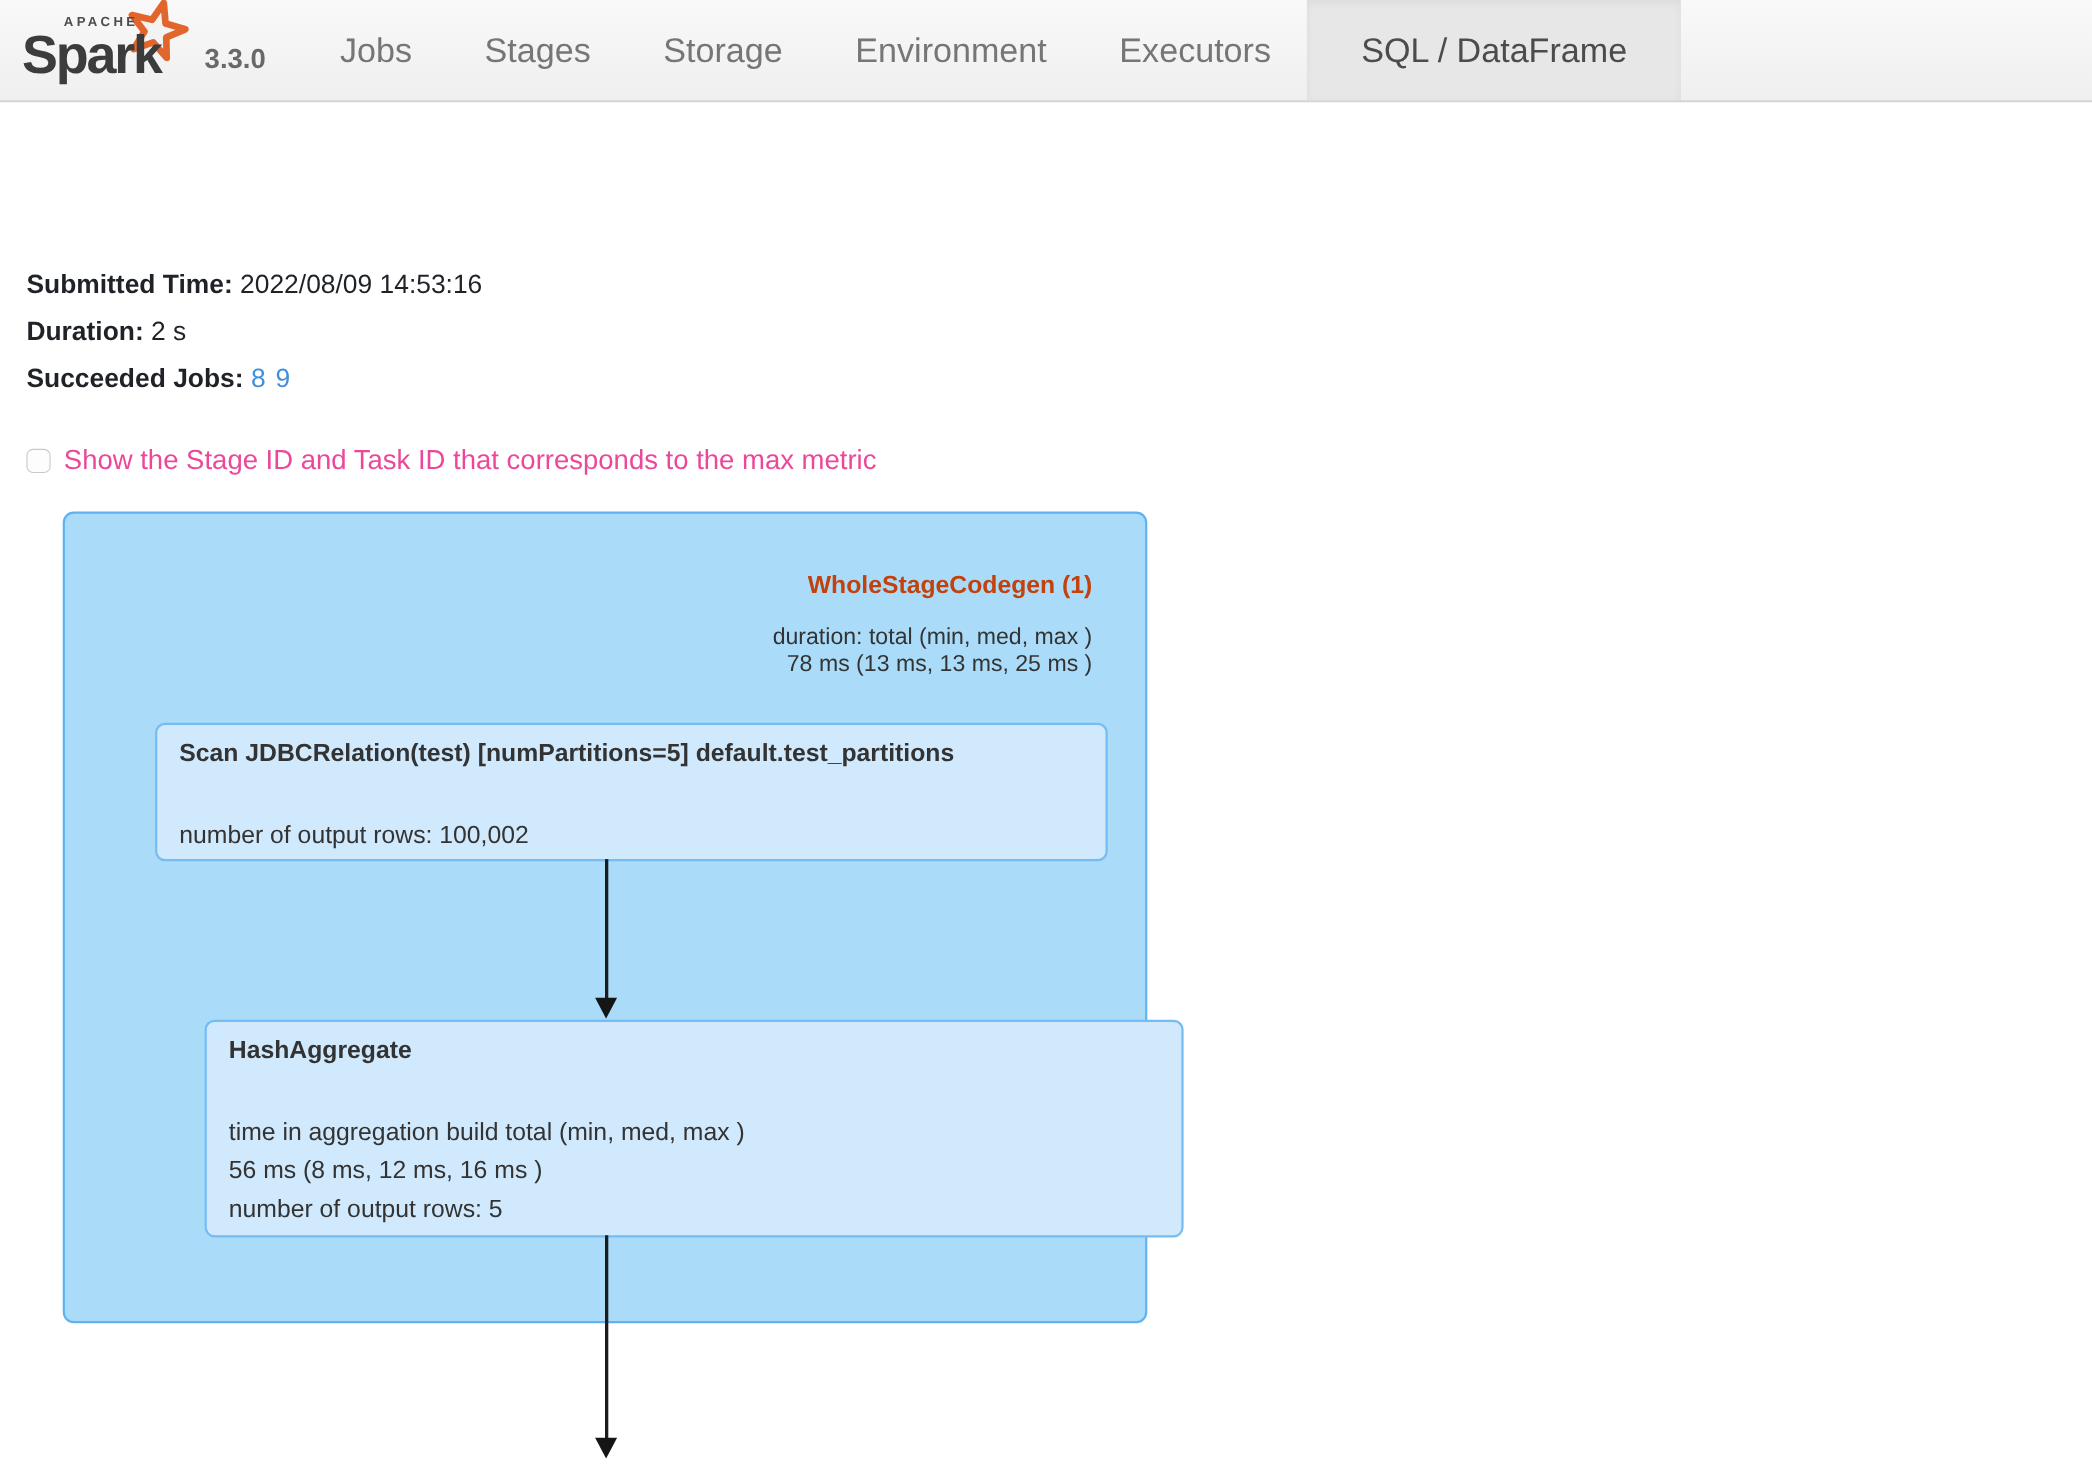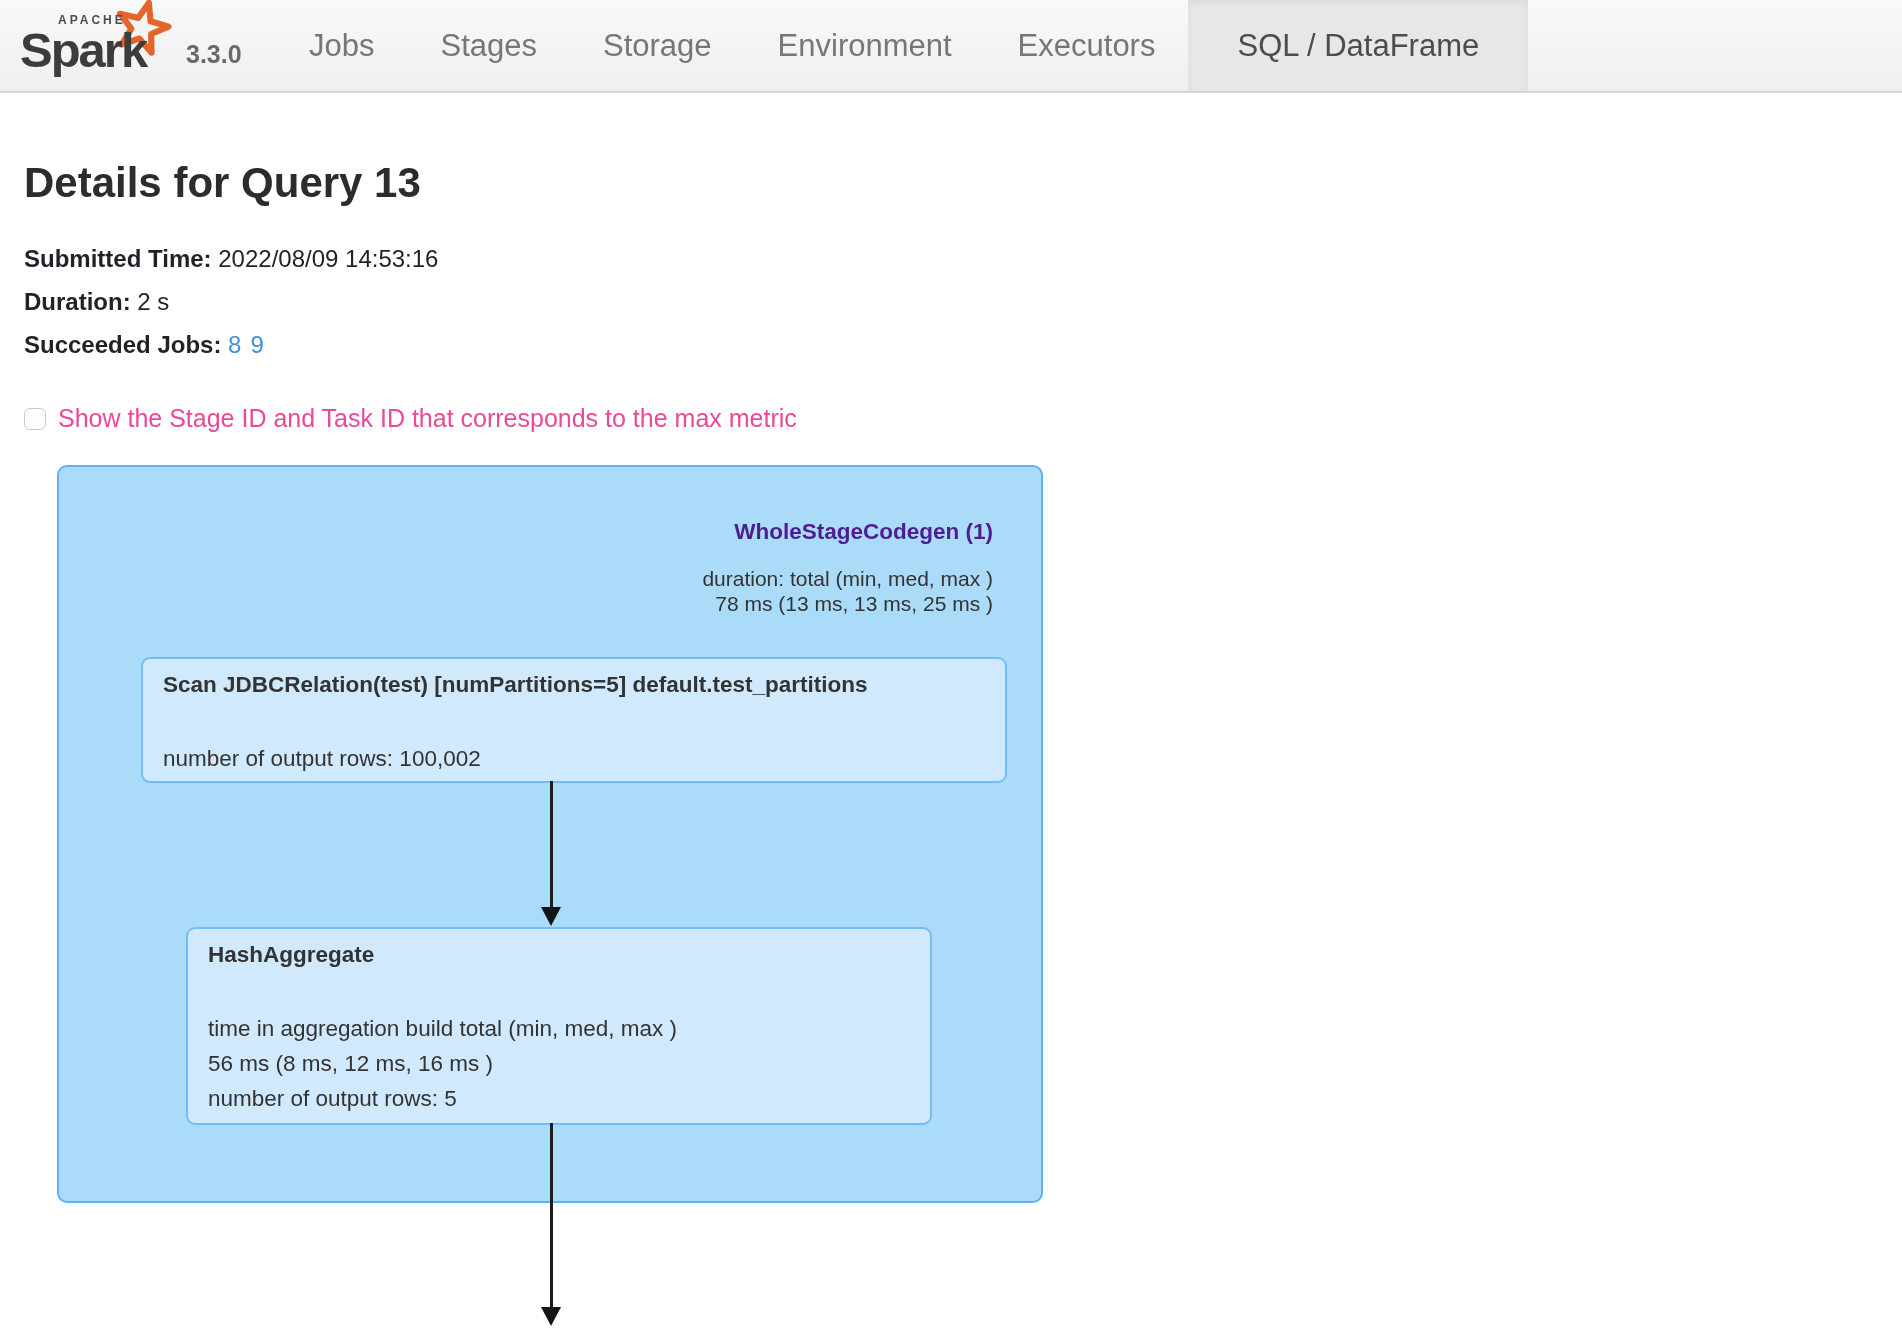--- a/index.html
+++ b/index.html
@@ -63,32 +63,32 @@
   }
   .checkbox-row label { font-size:25px; color:#ec4899; }
 
   
   .cluster {
     position:absolute; left:57px; top:465px; width:986px; height:738px;
     background:#aadcfa; border:2px solid #5fb2f2; border-radius:10px;
   }
   .cluster-title {
     position:absolute; right:48px; top:52px;
-    font-size:22.5px; font-weight:bold; color:#4c1d95;
+    font-size:22.5px; font-weight:bold; color:#c2410c;
   }
   .cluster-metrics {
     position:absolute; right:48px; top:99px;
     font-size:21px; line-height:25px; color:#333; text-align:right; white-space:pre;
   }
   .plan-node {
     position:absolute; background:#d0e9fc; border:2px solid #74bcf2; border-radius:9px;
     padding:13px 20px 12px 20px; color:#333;
   }
   .node-scan { left:82px; top:190px; width:866px; height:126px; }
-  .node-hash { left:127px; top:460px; width:746px; height:198px; }
+  .node-hash { left:127px; top:460px; width:890px; height:198px; }
   .node-title { font-size:22.5px; font-weight:bold; white-space:nowrap; }
   .node-metrics { font-size:22.5px; white-space:nowrap; }
   .node-scan .node-metrics { margin-top:48px; line-height:26px; }
   .node-hash .node-metrics { margin-top:43px; line-height:35px; }
 
   .arrow { position:absolute; width:20px; }
   .arrow .shaft { position:absolute; left:8.5px; top:0; width:3px; background:#1c1c1c; }
   .arrow .head {
     position:absolute; left:0; width:0; height:0;
     border-left:10px solid transparent; border-right:10px solid transparent;
@@ -120,21 +120,20 @@
     <ul class="nav-tabs">
       <li class="nav-tab">Jobs</li>
       <li class="nav-tab">Stages</li>
       <li class="nav-tab">Storage</li>
       <li class="nav-tab">Environment</li>
       <li class="nav-tab">Executors</li>
       <li class="nav-tab active">SQL / DataFrame</li>
     </ul>
   </div>
 
-  <h1 class="page-title">Details for Query 13</h1>
 
   <div class="meta">
     <div><b>Submitted Time:</b> <span>2022/08/09 14:53:16</span></div>
     <div><b>Duration:</b> <span>2 s</span></div>
     <div><b>Succeeded Jobs:</b> <a class="job-link">8</a><a class="job-link">9</a></div>
   </div>
 
   <div class="checkbox-row">
     <input type="checkbox" id="maxmetric" style="">
     <label for="maxmetric">Show the Stage ID and Task ID that corresponds to the max metric</label>

